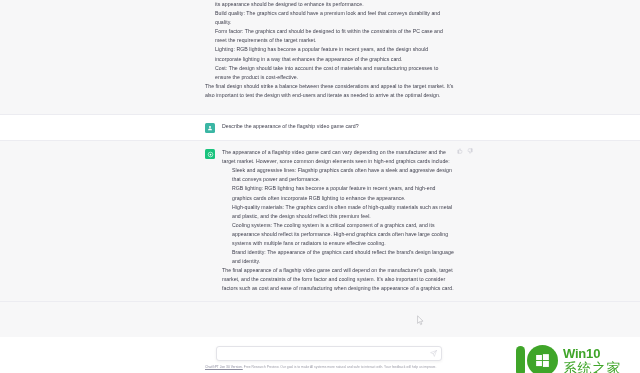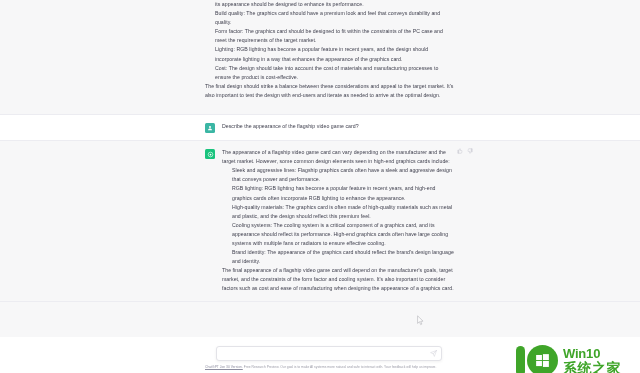--- a/index.html
+++ b/index.html
@@ -208,21 +208,21 @@
   .wm-win10 {
     font-size: 13px;
     color: #3fa529;
     font-weight: bold;
     letter-spacing: -0.2px;
     display: block;
   }
   .wm-cn {
     font-size: 14px;
     color: #3fa529;
-    font-weight: bold;
+    font-weight: normal;
     letter-spacing: 0.5px;
     display: block;
     margin-top: 1px;
     font-family: "DejaVu Sans", sans-serif;
   }
 </style>
 </head>
 <body>
 
 <div id="chat-scroll">

